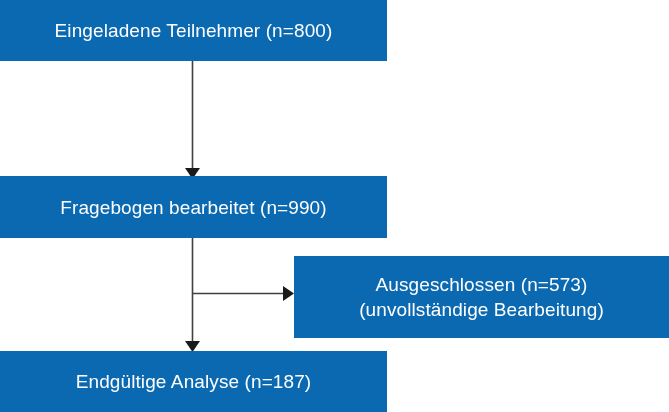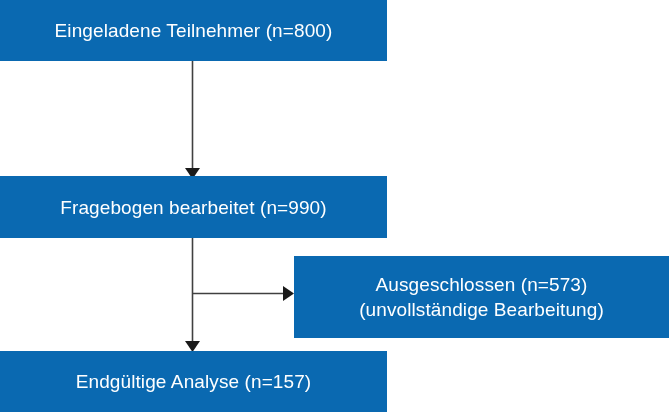--- a/index.html
+++ b/index.html
@@ -68,15 +68,15 @@
     </g>
   </svg>
 
   <div class="node" id="node-invited">Eingeladene Teilnehmer (n=800)</div>
 
   <div class="node" id="node-completed">Fragebogen bearbeitet (n=990)</div>
 
   <div class="node" id="node-excluded">Ausgeschlossen (n=573)
 (unvollständige Bearbeitung)</div>
 
-  <div class="node" id="node-final">Endgültige Analyse (n=157)</div>
+  <div class="node" id="node-final">Endgültige Analyse (n=187)</div>
 
 </div>
 
 </body></html>

